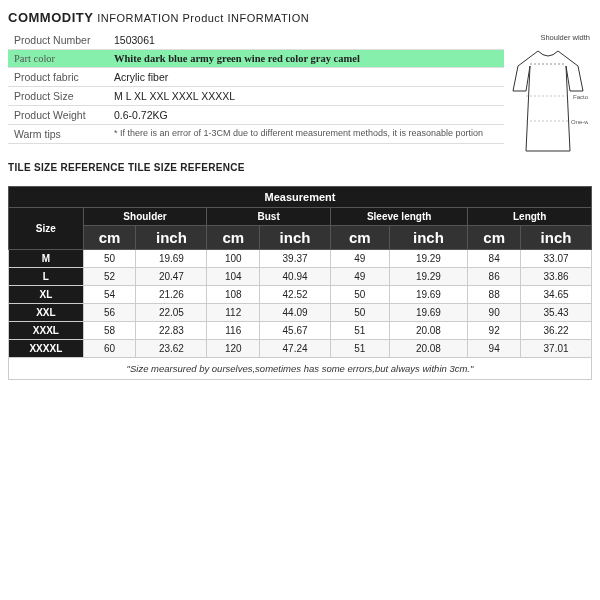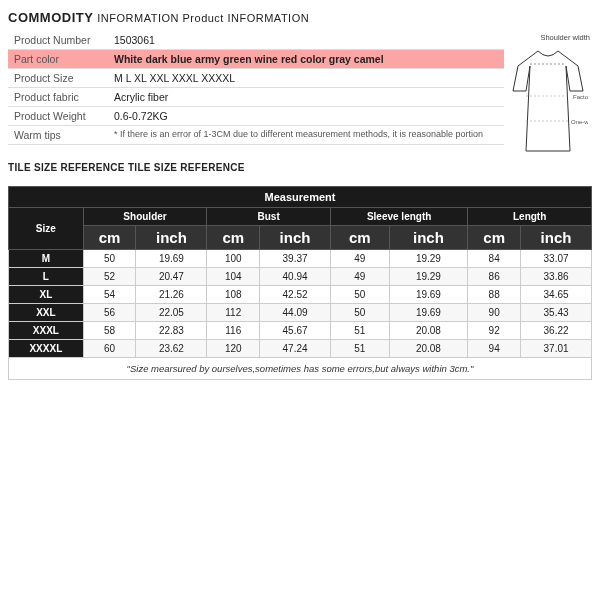--- a/index.html
+++ b/index.html
@@ -46,21 +46,22 @@
       color: #555;
       width: 100px;
       white-space: nowrap;
       font-size: 10.5px;
     }
     .product-info td.value {
       color: #222;
       font-size: 10.5px;
     }
     .product-info tr.highlight td {
-      background: #fca5a5;
+      background: #86efac;
+      font-family: Liberation Serif, serif;
     }
     .warm-tips td.value {
       font-size: 9.5px;
       color: #555;
     }
 
     .top-section {
       position: relative;
       display: flex;
     }
@@ -161,26 +162,26 @@
         <tbody id="product-info-body">
             <tr>
               <td class="label">Product Number</td>
               <td class="value">1503061</td>
             </tr>
             <tr class="highlight">
               <td class="label">Part color</td>
               <td class="value" style="font-weight: bold;">White dark blue army green wine red color gray camel</td>
             </tr>
             <tr>
+              <td class="label">Product fabric</td>
+              <td class="value">Acrylic fiber</td>
+            </tr>
+            <tr>
               <td class="label">Product Size</td>
               <td class="value">M  L  XL  XXL  XXXL  XXXXL</td>
-            </tr>
-            <tr>
-              <td class="label">Product fabric</td>
-              <td class="value">Acrylic fiber</td>
             </tr>
             <tr>
               <td class="label">Product Weight</td>
               <td class="value">0.6-0.72KG</td>
             </tr>
             <tr class="warm-tips">
               <td class="label">Warm tips</td>
               <td class="value" style="font-size: 9px;">* If there is an error of 1-3CM due to different measurement methods, it is reasonable portion</td>
             </tr>
           </tbody>

